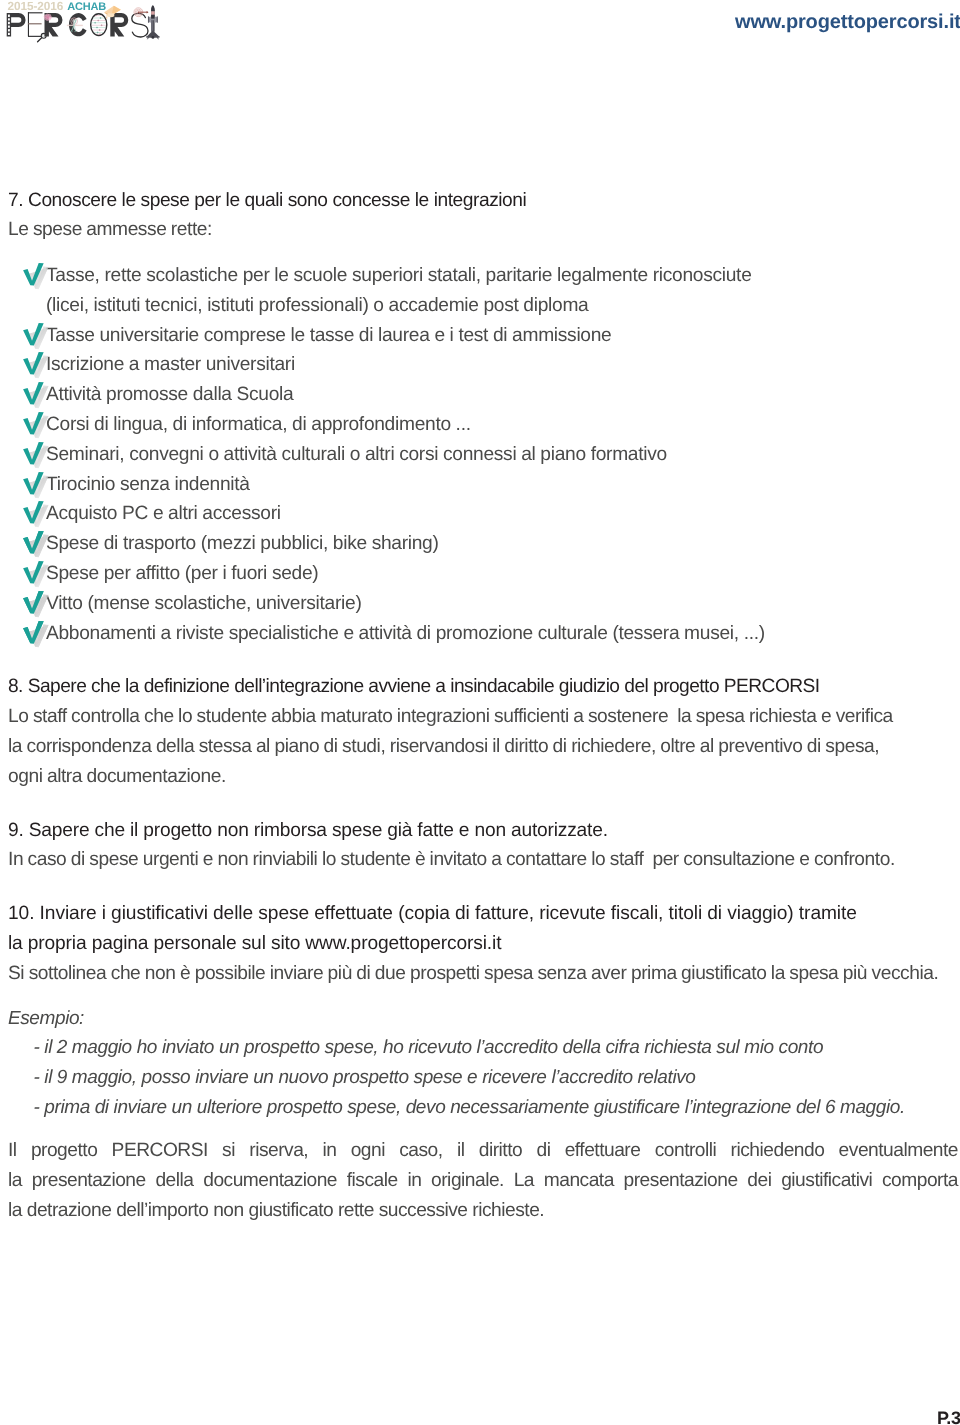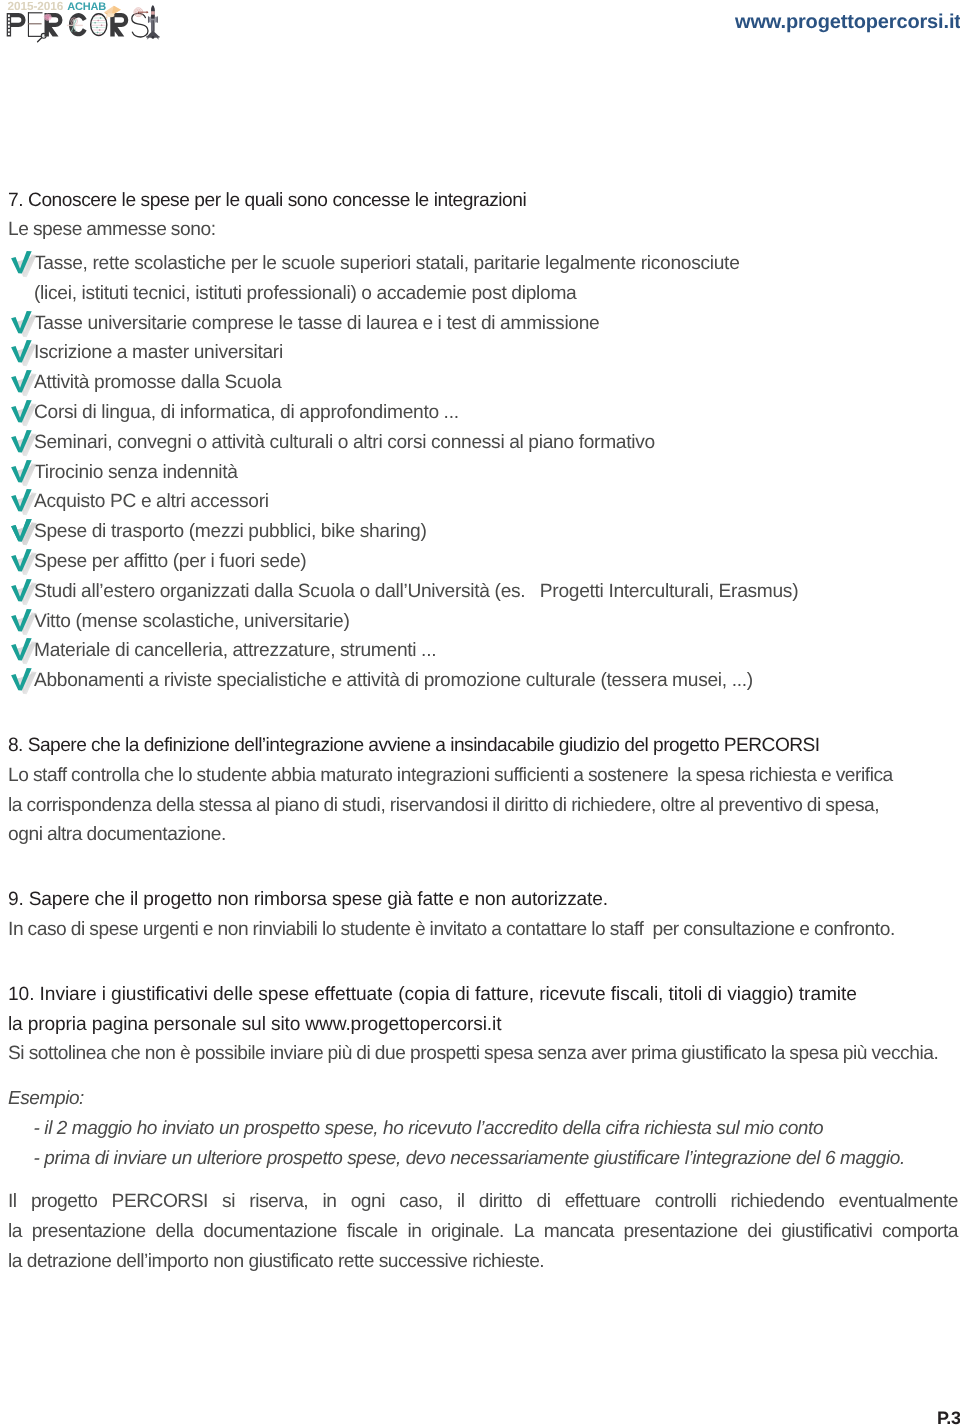--- a/index.html
+++ b/index.html
@@ -23,29 +23,29 @@
   
   .content{position:absolute;left:8px;top:185.5px;width:944px;}
   h2.q{
     font-size:19.2px;font-weight:400;color:#231f20;margin:0;
     letter-spacing:-0.3px;line-height:29.8px;white-space:pre;
   }
   p.body{
     font-size:19.2px;font-weight:400;color:#4a4a49;margin:0;
     line-height:29.8px;letter-spacing:-0.45px;white-space:pre;word-spacing:-0.4px;
   }
-  ul.checklist{list-style:none;margin:4px;padding:0;}
+  ul.checklist{list-style:none;margin:16px;padding:0;}
   ul.checklist li{
     position:relative;padding-left:22px;
     font-size:19.2px;line-height:29.8px;color:#4a4a49;letter-spacing:-0.3px;word-spacing:-0.2px;
     white-space:pre-wrap;
   }
   .chk{position:absolute;left:-4px;top:0px;width:36px;height:34px;}
   .chk svg{display:block;width:36px;height:34px;overflow:visible;}
-  h2.q.gap-sec{margin-top:35px;}
+  h2.q.gap-sec{margin-top:24px;}
   h2.q7{letter-spacing:-0.45px;}
   h2.q8{letter-spacing:-0.55px;}
   h2.q9{letter-spacing:-0.2px;}
   h2.q10a{letter-spacing:-0.1px;}
   h2.q10b{letter-spacing:-0.15px;}
   p.example-label{font-size:19.0px;font-style:italic;color:#4a4a49;margin:14.9px 0 0 0;line-height:29.8px;white-space:pre;letter-spacing:-0.4px;}
   p.example-line{font-size:19.0px;font-style:italic;color:#4a4a49;margin:0 0 0 25.5px;line-height:29.8px;white-space:pre;letter-spacing:-0.4px;}
   p.closing{
     font-size:19.2px;color:#4a4a49;margin:0;line-height:29.8px;width:950px;
     letter-spacing:-0.5px;
@@ -181,21 +181,21 @@
       <circle cx="152.9" cy="37.4" r="1.45" fill="#35353c"></circle>
       <path d="M148.4 37.5 l-0.8 1.4 M157.4 37.5 l0.8 1.4" stroke="#45454d" stroke-width="0.9" stroke-linecap="round"></path>
       </g>
     </svg>
   </div>
   <div class="site-url">www.progettopercorsi.it</div>
 
   <div class="content">
 
     <h2 class="q q7">7. Conoscere le spese per le quali sono concesse le integrazioni</h2>
-    <p class="body">Le spese ammesse sono:</p>
+    <p class="body">Le spese ammesse rette:</p>
     <ul class="checklist">
       <li><span class="chk"><svg viewBox="0 0 36 34" xmlns="http://www.w3.org/2000/svg" aria-hidden="true">
               <defs>
                 <linearGradient id="cshad" x1="0.06" y1="0.02" x2="0.9" y2="0.98">
                   <stop offset="0" stop-color="#cfcfcf" stop-opacity="0.95"></stop>
                   <stop offset="0.42" stop-color="#cfcfcf" stop-opacity="0.62"></stop>
                   <stop offset="1" stop-color="#cfcfcf" stop-opacity="0.02"></stop>
                 </linearGradient>
                 <filter id="cblur" x="-35%" y="-35%" width="190%" height="190%">
                   <feGaussianBlur stdDeviation="0.75"></feGaussianBlur>
@@ -387,21 +387,21 @@
                 </linearGradient>
                 <filter id="cblur" x="-35%" y="-35%" width="190%" height="190%">
                   <feGaussianBlur stdDeviation="0.75"></feGaussianBlur>
                 </filter>
               </defs>
               <g filter="url(#cblur)" transform="translate(4.8,3.6)">
                 <path d="M7.6 8.1 L23.7 2.3 L13.8 24.6 L10.3 24.2 Z" fill="url(#cshad)"></path>
                 <path d="M18.7 1.9 L23.7 2.3 L13.8 24.6 L10.3 24.2 Z M3.1 9.2 L7.6 8.1 L13.8 24.6 L10.3 24.2 Z" fill="url(#cshad)"></path>
               </g>
               <path d="M18.7 1.9 L23.7 2.3 L13.8 24.6 L10.3 24.2 Z M3.1 9.2 L7.6 8.1 L13.8 24.6 L10.3 24.2 Z" fill="#1aa096"></path>
-            </svg></span><span class="li-txt">Studi all’estero organizzati dalla Scuola o dall’Università (es.   Progetti Interculturali, Erasmus)</span></li>
+            </svg></span></li>
       <li><span class="chk"><svg viewBox="0 0 36 34" xmlns="http://www.w3.org/2000/svg" aria-hidden="true">
               <defs>
                 <linearGradient id="cshad" x1="0.06" y1="0.02" x2="0.9" y2="0.98">
                   <stop offset="0" stop-color="#cfcfcf" stop-opacity="0.95"></stop>
                   <stop offset="0.42" stop-color="#cfcfcf" stop-opacity="0.62"></stop>
                   <stop offset="1" stop-color="#cfcfcf" stop-opacity="0.02"></stop>
                 </linearGradient>
                 <filter id="cblur" x="-35%" y="-35%" width="190%" height="190%">
                   <feGaussianBlur stdDeviation="0.75"></feGaussianBlur>
                 </filter>
@@ -421,21 +421,21 @@
                 </linearGradient>
                 <filter id="cblur" x="-35%" y="-35%" width="190%" height="190%">
                   <feGaussianBlur stdDeviation="0.75"></feGaussianBlur>
                 </filter>
               </defs>
               <g filter="url(#cblur)" transform="translate(4.8,3.6)">
                 <path d="M7.6 8.1 L23.7 2.3 L13.8 24.6 L10.3 24.2 Z" fill="url(#cshad)"></path>
                 <path d="M18.7 1.9 L23.7 2.3 L13.8 24.6 L10.3 24.2 Z M3.1 9.2 L7.6 8.1 L13.8 24.6 L10.3 24.2 Z" fill="url(#cshad)"></path>
               </g>
               <path d="M18.7 1.9 L23.7 2.3 L13.8 24.6 L10.3 24.2 Z M3.1 9.2 L7.6 8.1 L13.8 24.6 L10.3 24.2 Z" fill="#1aa096"></path>
-            </svg></span><span class="li-txt">Materiale di cancelleria, attrezzature, strumenti ...</span></li>
+            </svg></span></li>
       <li><span class="chk"><svg viewBox="0 0 36 34" xmlns="http://www.w3.org/2000/svg" aria-hidden="true">
               <defs>
                 <linearGradient id="cshad" x1="0.06" y1="0.02" x2="0.9" y2="0.98">
                   <stop offset="0" stop-color="#cfcfcf" stop-opacity="0.95"></stop>
                   <stop offset="0.42" stop-color="#cfcfcf" stop-opacity="0.62"></stop>
                   <stop offset="1" stop-color="#cfcfcf" stop-opacity="0.02"></stop>
                 </linearGradient>
                 <filter id="cblur" x="-35%" y="-35%" width="190%" height="190%">
                   <feGaussianBlur stdDeviation="0.75"></feGaussianBlur>
                 </filter>
@@ -455,20 +455,21 @@
 
     <h2 class="q gap-sec q9">9. Sapere che il progetto non rimborsa spese già fatte e non autorizzate.</h2>
     <p class="body">In caso di spese urgenti e non rinviabili lo studente è invitato a contattare lo staff  per consultazione e confronto.</p>
 
     <h2 class="q gap-sec q10a">10. Inviare i giustificativi delle spese effettuate (copia di fatture, ricevute fiscali, titoli di viaggio) tramite</h2>
     <h2 class="q q10b">la propria pagina personale sul sito www.progettopercorsi.it</h2>
     <p class="body">Si sottolinea che non è possibile inviare più di due prospetti spesa senza aver prima giustificato la spesa più vecchia.</p>
 
     <p class="example-label">Esempio:</p>
     <p class="example-line">- il 2 maggio ho inviato un prospetto spese, ho ricevuto l’accredito della cifra richiesta sul mio conto</p>
+    <p class="example-line">- il 9 maggio, posso inviare un nuovo prospetto spese e ricevere l’accredito relativo</p>
     <p class="example-line">- prima di inviare un ulteriore prospetto spese, devo necessariamente giustificare l’integrazione del 6 maggio.</p>
 
     <p class="closing just gap-closing">Il progetto PERCORSI si riserva, in ogni caso, il diritto di effettuare controlli richiedendo eventualmente</p>
     <p class="closing just">la presentazione della documentazione fiscale in originale. La mancata presentazione dei giustificativi comporta</p>
     <p class="closing">la detrazione dell’importo non giustificato rette successive richieste.</p>
   </div>
 
   <div class="page-number">P.3</div>
 </div>
 

